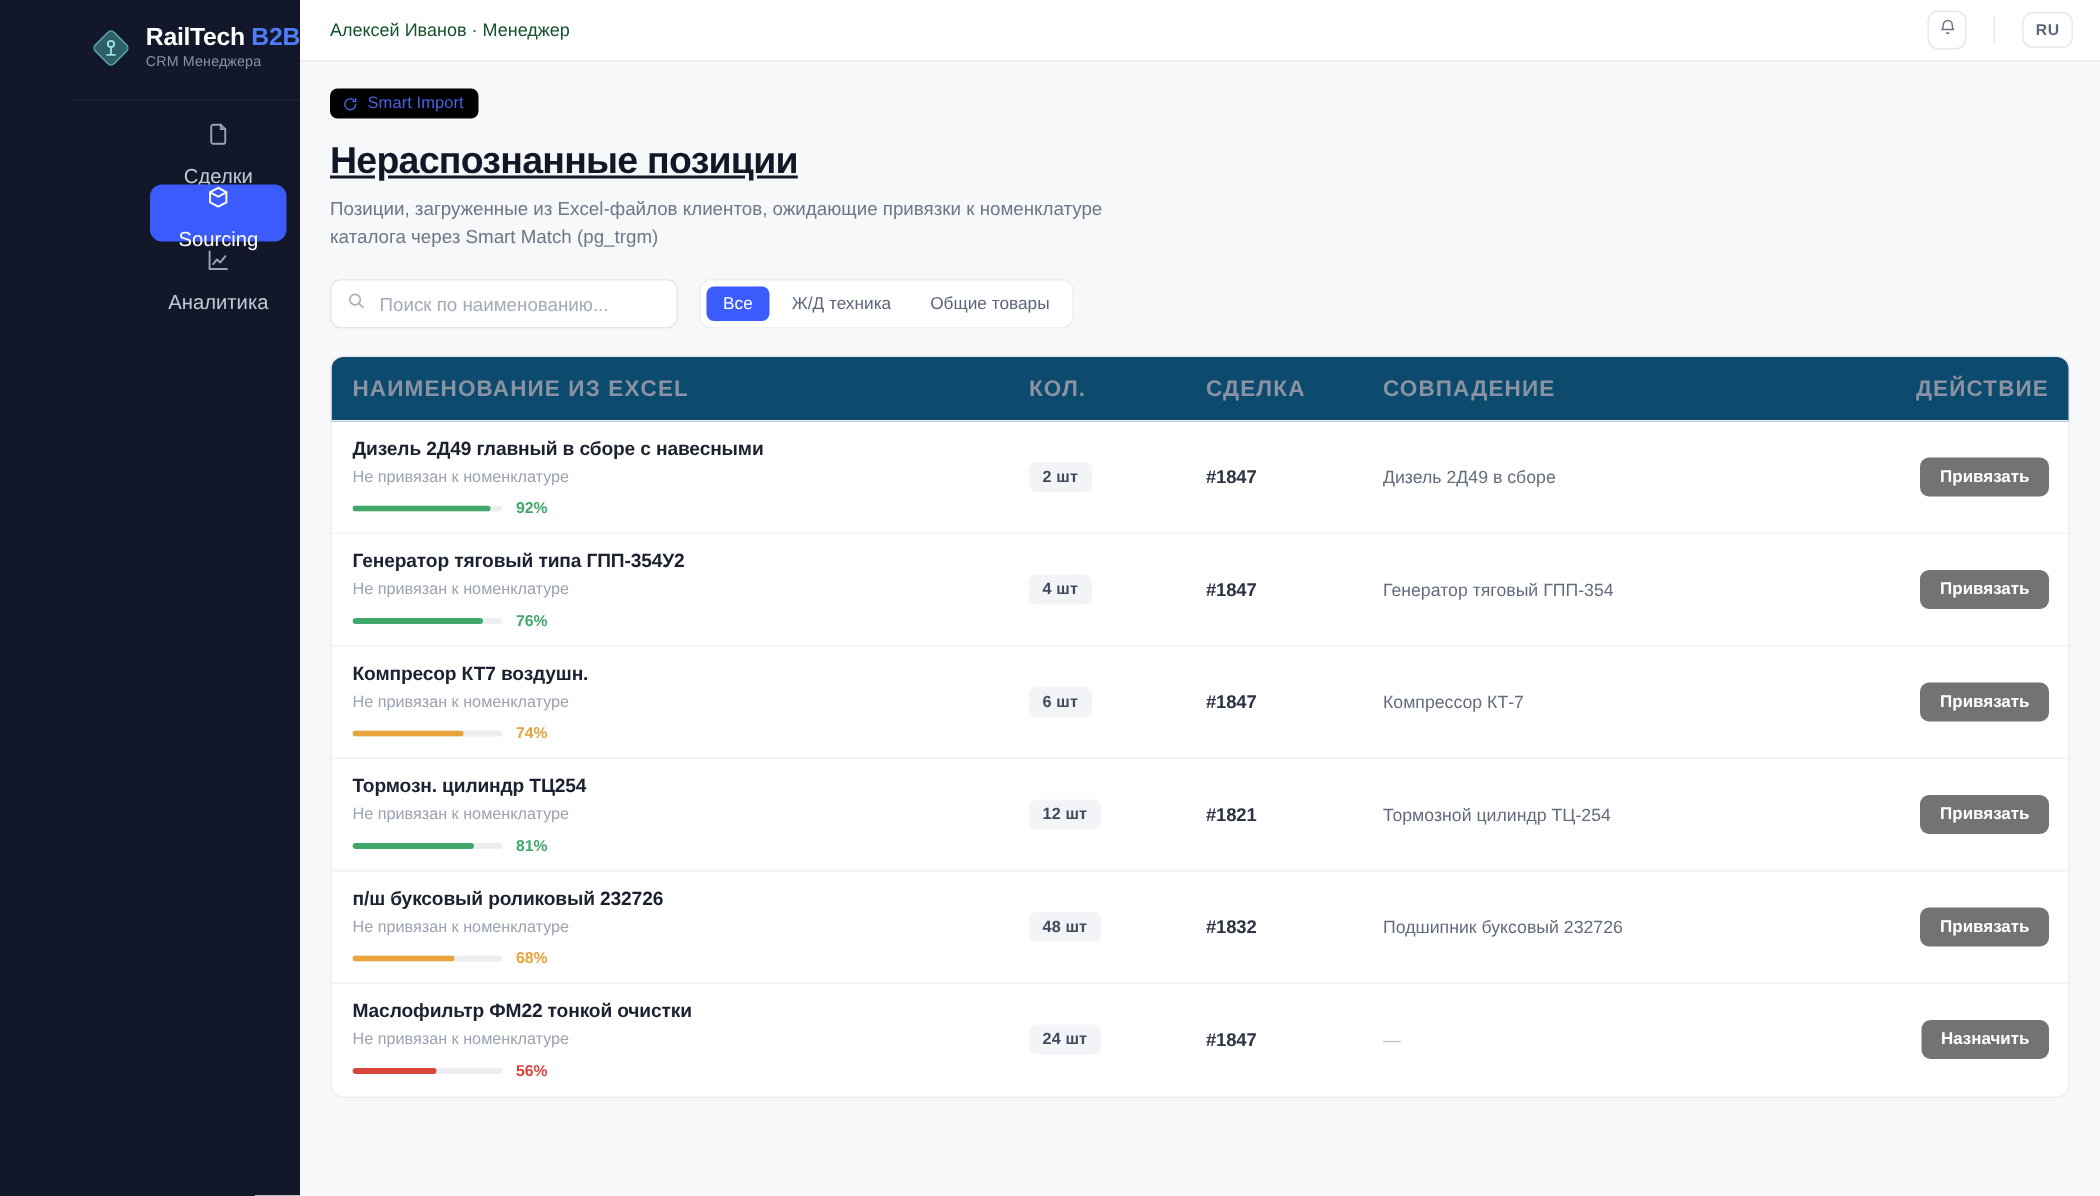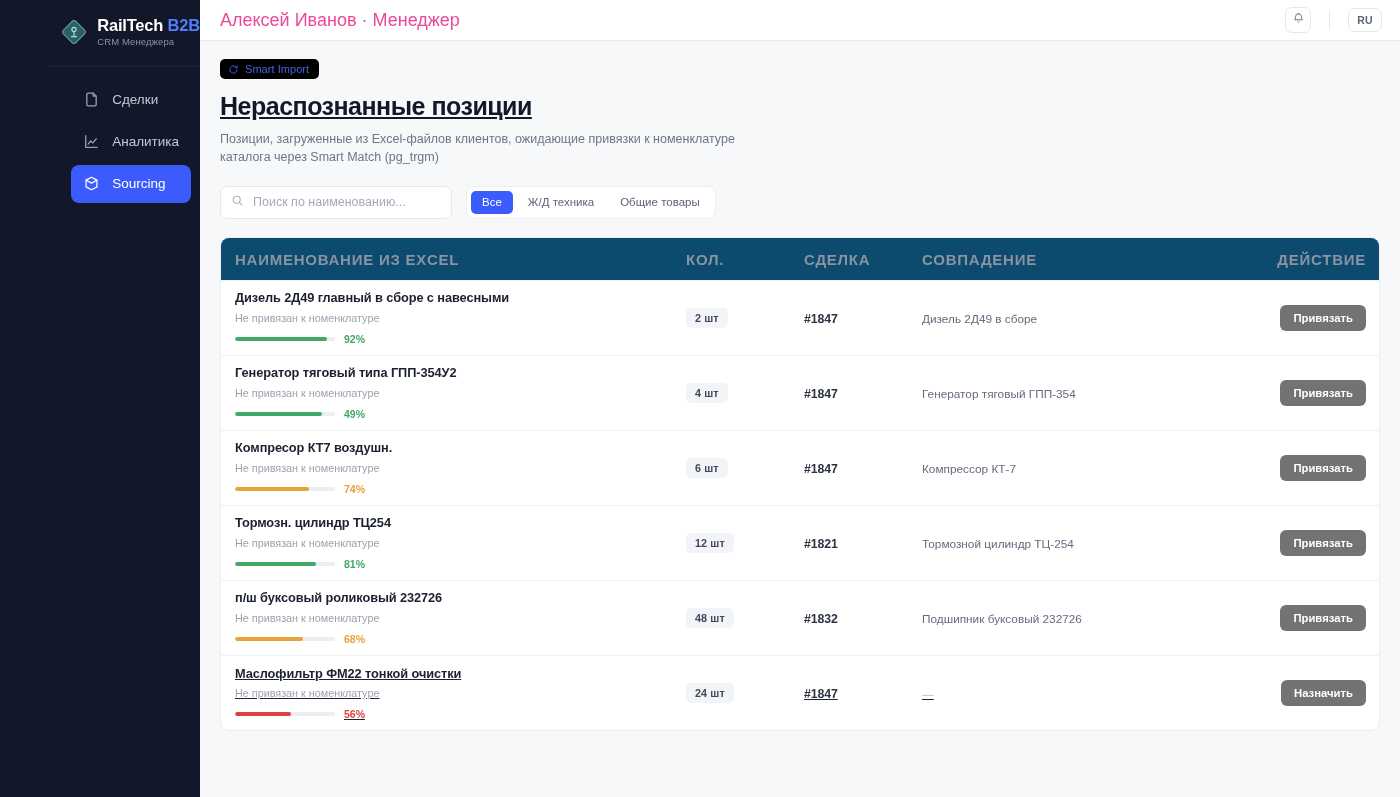--- a/index.html
+++ b/index.html
@@ -58,38 +58,39 @@
     display: flex;
     align-items: center;
     gap: 12px;
     height: 38px;
     padding: 0 12px;
     border-radius: 8px;
     color: #c3c9d6;
     font-size: 13.5px;
     cursor: pointer;
     user-select: none;
+    flex-direction: column;
   }
   .nav-item .nav-ico { width: 17px; height: 17px; flex: 0 0 17px; display: block; color: #9aa3b5; }
   .nav-item.active { background: #3b5bfd; color: #ffffff; font-weight: 500; }
   .nav-item.active .nav-ico { color: #ffffff; }
 
   
   .main { flex: 1 1 auto; display: flex; flex-direction: column; min-width: 0; background: #f7f8fa; }
 
   .topbar {
     height: 41px;
     flex: 0 0 41px;
     background: #ffffff;
     border-bottom: 1px solid #e8eaef;
     display: flex;
     align-items: center;
     padding: 0 18px 0 20px;
   }
-  .topbar-user { font-size: 18px; color: #ec4899; }
+  .topbar-user { font-size: 12px; color: #14532d; }
   .topbar-right { margin-left: auto; display: flex; align-items: center; gap: 18px; }
   .icon-btn {
     width: 26px; height: 26px;
     border: 1px solid #e6e8ee;
     border-radius: 7px;
     background: #fff;
     display: flex; align-items: center; justify-content: center;
     cursor: pointer;
     color: #6b7384;
   }
@@ -225,21 +226,21 @@
   .col-deal   { width: 118px; }
   .col-match  { width: 330px; }
   .col-action { width: 129px; text-align: right !important; padding-right: 15px !important; }
 
   tbody td {
     padding: 0;
     border-bottom: 1px solid #f0f1f4;
     vertical-align: middle;
     height: 75px;
   }
-  tbody tr:last-child td { border-bottom: none; text-decoration: underline; }
+  tbody tr:last-child td { border-bottom: none; }
 
   .cell-name { padding-left: 14px; }
   .item-title {
     font-size: 12.8px;
     font-weight: 700;
     color: #1b2130;
     letter-spacing: -0.1px;
     line-height: 1.2;
   }
   .item-note {
@@ -316,38 +317,38 @@
       <div class="nav-item">
         <span class="nav-ico">
           <svg width="17" height="17" viewBox="0 0 20 20" fill="none" stroke="currentColor" stroke-width="1.5" stroke-linecap="round" stroke-linejoin="round">
             <path d="M12 2.5H6.2A1.7 1.7 0 0 0 4.5 4.2v11.6A1.7 1.7 0 0 0 6.2 17.5h7.6a1.7 1.7 0 0 0 1.7-1.7V6z"></path>
             <path d="M12 2.5V6h3.5"></path>
           </svg>
         </span>
         <span>Сделки</span>
       </div>
 
+      <div class="nav-item active">
+        <span class="nav-ico">
+          <svg width="17" height="17" viewBox="0 0 20 20" fill="none" stroke="currentColor" stroke-width="1.5" stroke-linecap="round" stroke-linejoin="round">
+            <path d="M10 2.6 16.4 6v8L10 17.4 3.6 14V6z"></path>
+            <path d="M3.8 6.2 10 9.6l6.2-3.4"></path>
+          </svg>
+        </span>
+        <span>Sourcing</span>
+      </div>
+
       <div class="nav-item">
         <span class="nav-ico">
           <svg width="17" height="17" viewBox="0 0 20 20" fill="none" stroke="currentColor" stroke-width="1.5" stroke-linecap="round" stroke-linejoin="round">
             <path d="M3.2 3.2v13.6h13.6"></path>
             <path d="M6 13 9 9.4l2.6 2.3L15.6 6.8"></path>
           </svg>
         </span>
         <span>Аналитика</span>
-      </div>
-
-      <div class="nav-item active">
-        <span class="nav-ico">
-          <svg width="17" height="17" viewBox="0 0 20 20" fill="none" stroke="currentColor" stroke-width="1.5" stroke-linecap="round" stroke-linejoin="round">
-            <path d="M10 2.6 16.4 6v8L10 17.4 3.6 14V6z"></path>
-            <path d="M3.8 6.2 10 9.6l6.2-3.4"></path>
-          </svg>
-        </span>
-        <span>Sourcing</span>
       </div>
     </nav>
   </aside>
 
   <div class="main">
 
     <header class="topbar">
       <div class="topbar-user">Алексей Иванов · Менеджер</div>
       <div class="topbar-right">
         <button class="icon-btn">
@@ -425,21 +426,21 @@
                 <td class="col-action"><button class="action-btn">Привязать</button></td>
               </tr>
               <tr>
                 <td class="cell-name">
                   <div class="item-title">Генератор тяговый типа ГПП-354У2</div>
                   <div class="item-note">Не привязан к номенклатуре</div>
                   <div class="bar-row">
                     <div class="bar-track">
                       <div class="bar-fill" style="width: 87%; background: rgb(65, 168, 106);"></div>
                     </div>
-                    <span class="bar-label" style="color: rgb(65, 168, 106);">49%</span>
+                    <span class="bar-label" style="color: rgb(65, 168, 106);">76%</span>
                   </div>
                 </td>
                 <td><span class="qty-badge">4 шт</span></td>
                 <td><span class="deal-id">#1847</span></td>
                 <td><span class="match-text">Генератор тяговый ГПП-354</span></td>
                 <td class="col-action"><button class="action-btn">Привязать</button></td>
               </tr>
               <tr>
                 <td class="cell-name">
                   <div class="item-title">Компресор КТ7 воздушн.</div>

